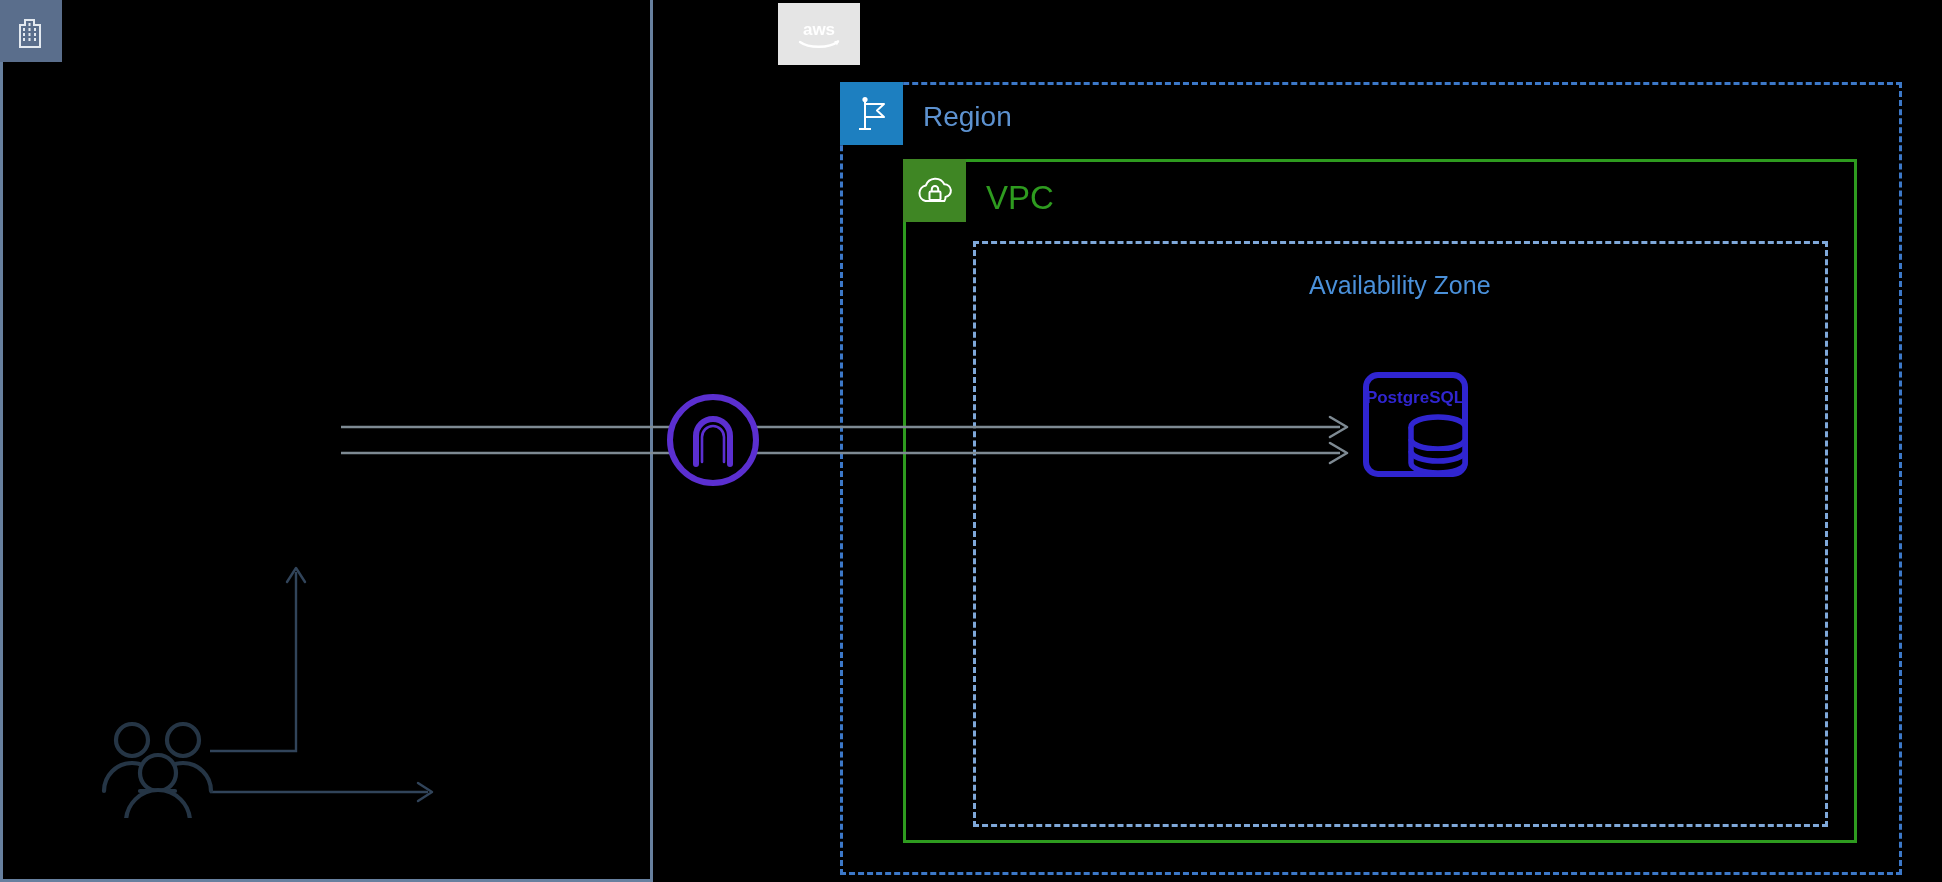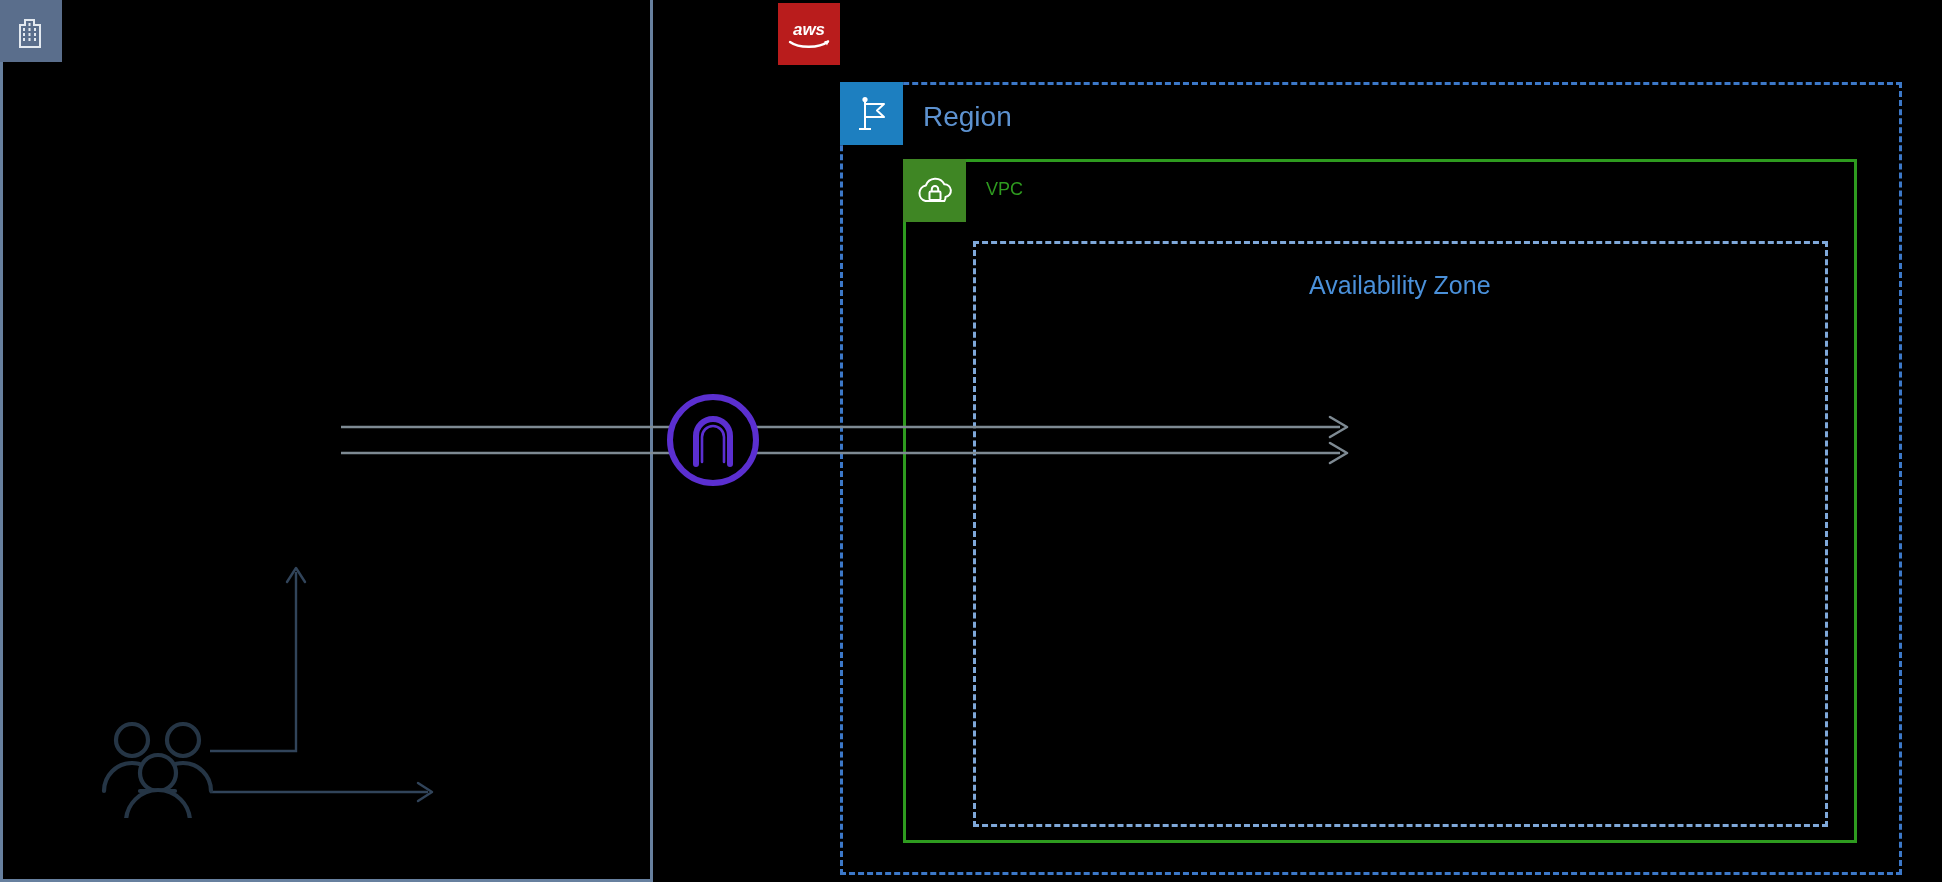--- a/index.html
+++ b/index.html
@@ -15,21 +15,21 @@
   .box-az{border:3px dashed #7FA8D9;}
 
   
   .tile{position:absolute;display:flex;align-items:center;justify-content:center;}
   .tile svg{display:block;}
 
   
   .label{position:absolute;white-space:nowrap;}
   .label-dc{color:#A9B7C9;font-size:25px;}
   .label-region{color:#5D92D0;font-size:28px;}
-  .label-vpc{color:#2E9B1F;font-size:18px;}
+  .label-vpc{color:#2E9B1F;font-size:33px;}
   .label-az{color:#4A90D9;font-size:25px;}
 
   .node{position:absolute;}
   .conn{position:absolute;}
 </style>
 </head>
 <body>
 
 <div class="canvas">
 
@@ -46,21 +46,21 @@
         <rect x="12.5" y="19" width="2" height="3"></rect>
         <rect x="7" y="19" width="2" height="3"></rect>
         <rect x="18" y="19" width="2" height="3"></rect>
         <rect x="12.5" y="24" width="2" height="3"></rect>
         <rect x="7" y="24" width="2" height="3"></rect>
         <rect x="18" y="24" width="2" height="3"></rect>
       </g>
     </svg>
   </div>
 
-  <div class="tile" style="left:778px;top:3px;width:62px;height:62px;background:#b91c1c;font-style:italic;">
+  <div class="tile" style="left:778px;top:3px;width:82px;height:62px;background:#e5e5e5;">
     <svg width="46" height="30" viewBox="0 0 46 30" aria-hidden="true">
       <text x="23" y="16" text-anchor="middle" fill="#FFFFFF" font-family="Liberation Sans, sans-serif" font-size="17" font-weight="bold">aws</text>
       <path d="M4 23 C13 29.5 33 29.5 42 22.5" fill="none" stroke="#FFFFFF" stroke-width="2.4" stroke-linecap="round"></path>
       <path d="M41 26.5 L43.2 21.6 L38.2 22.2 Z" fill="#FFFFFF"></path>
     </svg>
   </div>
 
   <div class="box box-region" style="left:840px;top:82px;width:1062px;height:793px;"></div>
 
   <div class="tile" style="left:840px;top:82px;width:63px;height:63px;background:#1D7FC0;">
@@ -118,14 +118,26 @@
   </svg>
 
   <div class="node" style="left:665px;top:392px;width:96px;height:96px;">
     <svg width="96" height="96" viewBox="0 0 96 96" aria-hidden="true">
       <circle cx="48" cy="48" r="43" fill="#000000" stroke="#5B2FD0" stroke-width="6"></circle>
       <path d="M31 72 V44 a17 17 0 0 1 34 0 V72" fill="none" stroke="#5B2FD0" stroke-width="6" stroke-linecap="round"></path>
       <path d="M37 70 V45 a11 11 0 0 1 22 0 V70" fill="none" stroke="#5B2FD0" stroke-width="2.6" stroke-linecap="round"></path>
     </svg>
   </div>
 
+  <div class="node" style="left:1362px;top:371px;width:118px;height:112px;">
+    <svg width="118" height="112" viewBox="0 0 118 112" aria-hidden="true">
+      <rect x="4" y="4" width="99" height="99" rx="12" fill="none" stroke="#3025D0" stroke-width="6"></rect>
+      <g fill="#000000" stroke="#3025D0" stroke-width="5.5">
+        <ellipse cx="76" cy="56" rx="27" ry="10"></ellipse>
+        <path d="M49 56 V92 a27 10 0 0 0 54 0 V56"></path>
+        <path d="M49 68 a27 10 0 0 0 54 0"></path>
+        <path d="M49 80 a27 10 0 0 0 54 0"></path>
+      </g>
+      <text x="53" y="32" text-anchor="middle" fill="#3025D0" font-family="Liberation Sans, sans-serif" font-size="17" font-weight="bold">PostgreSQL</text>
+    </svg>
+  </div>
 
 </div>
 
 </body></html>

